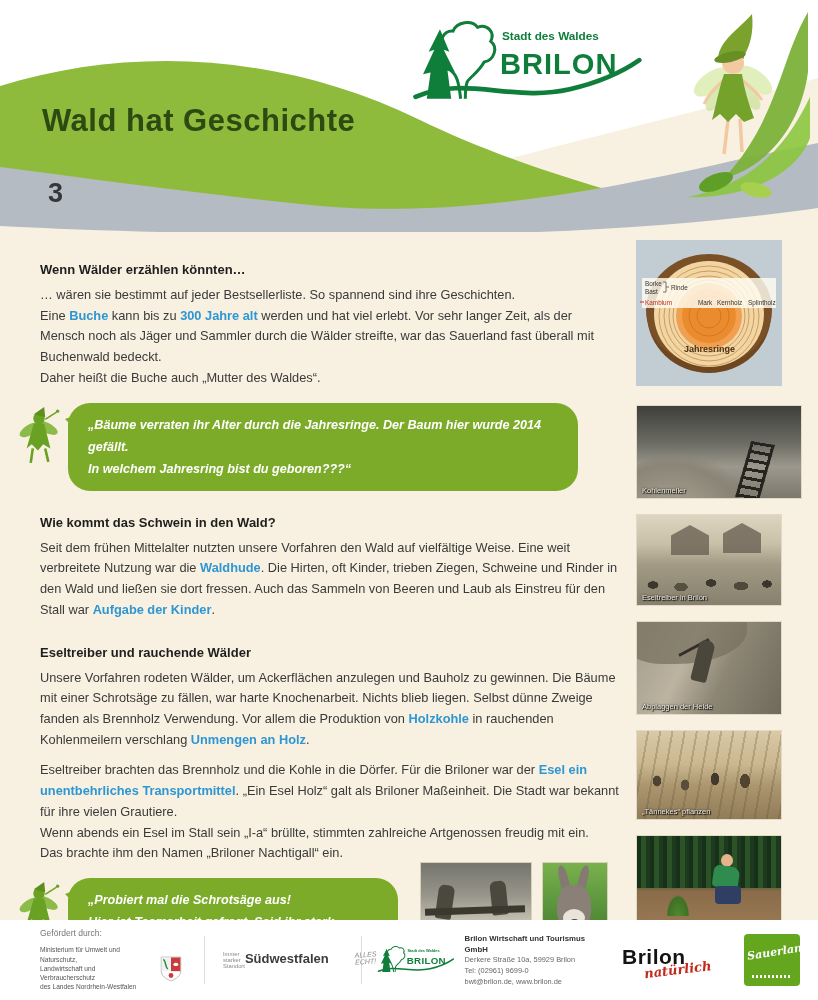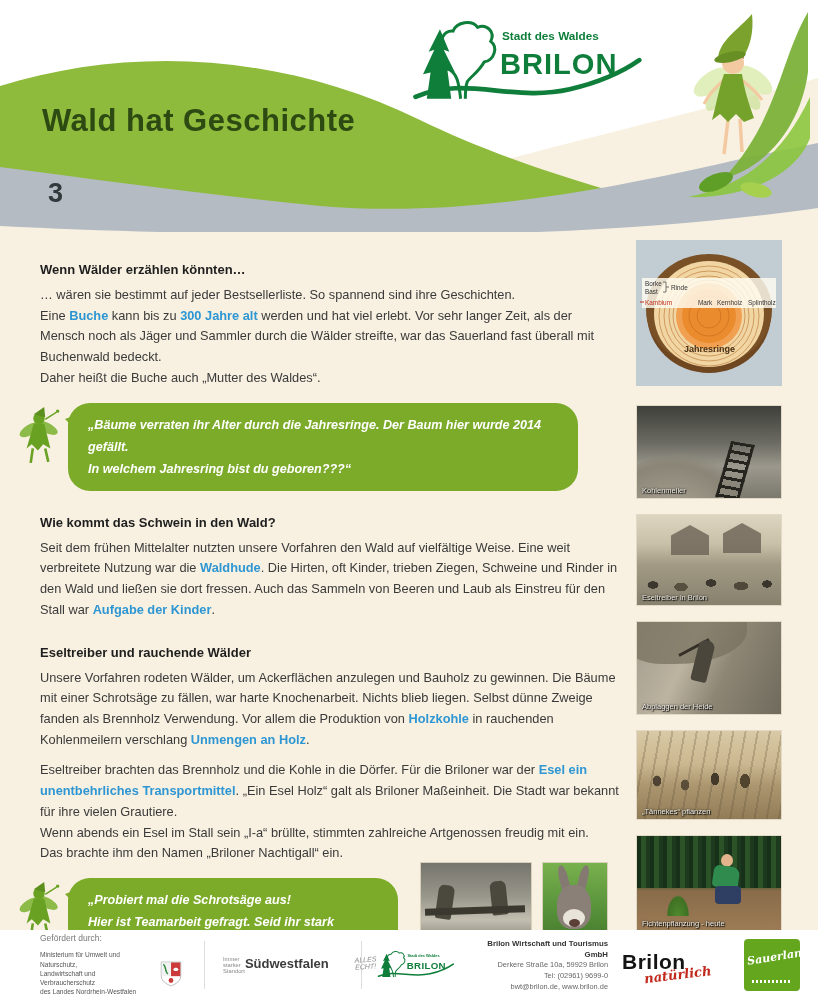--- a/index.html
+++ b/index.html
@@ -46,21 +46,21 @@
   .ph-donkey .ear1{left:16px;transform:rotate(-14deg);}
   .ph-donkey .ear2{left:36px;transform:rotate(14deg);}
   .ph-donkey .muzzle{position:absolute;left:20px;top:46px;width:22px;height:18px;background:#e9e4da;border-radius:50%;}
   .ph-donkey .mouth{position:absolute;left:26px;top:56px;width:11px;height:8px;background:#5c4038;border-radius:50%;}
 
   
   .sidebar{width:146px;display:flex;flex-direction:column;gap:15px;padding-top:2px;}
   .sb-fig{margin:0;position:relative;}
   .art{position:relative;width:144px;overflow:hidden;border:1px solid #e2dac6;}
   .cap{position:absolute;left:5px;bottom:3px;font-size:7.5px;color:#f2efe6;text-shadow:0 0 2px #000,1px 1px 1px #000;}
-  .art-kohlenmeiler{height:92px;background:linear-gradient(180deg,#3f3f3b 0%,#6b6b63 40%,#9c988d 66%,#7b786e 100%);}
+  .art-kohlenmeiler{height:92px;background:linear-gradient(180deg,#3f3f3b 0%,#6b6b63 40%,#9c988d 66%,#7b786e 100%);padding-left:20px;}
   .art-kohlenmeiler .mound{position:absolute;left:-18px;bottom:-26px;width:130px;height:70px;background:radial-gradient(ellipse at 40% 100%,#b0aa9a 0%,#8a8576 60%,transparent 75%);border-radius:50%;}
   .art-kohlenmeiler .ladder{position:absolute;right:34px;bottom:-2px;width:24px;height:58px;transform:rotate(10deg) skewX(-6deg);
     background:repeating-linear-gradient(180deg,#26241f 0 3px,transparent 3px 9px),
     linear-gradient(90deg,#26241f 0 3px,transparent 3px 21px,#26241f 21px 24px);}
   .art-hude{height:90px;background:linear-gradient(180deg,#ddd5c0 0%,#c8c0a8 32%,#a29a84 55%,#86806d 100%);}
   .art-hude .house1,.art-hude .house2{position:absolute;top:10px;width:38px;height:30px;background:#6b6255;clip-path:polygon(0 35%,50% 0,100% 35%,100% 100%,0 100%);opacity:.8;}
   .art-hude .house1{left:34px;}
   .art-hude .house2{left:86px;top:8px;}
   .art-hude .herd{position:absolute;left:0;bottom:8px;width:144px;height:26px;
     background:radial-gradient(ellipse 9px 6px at 16px 14px,#3d382f 60%,transparent 62%),
@@ -81,34 +81,34 @@
     radial-gradient(ellipse 8px 12px at 108px 16px,#51452f 60%,transparent 62%);}
   .art-fichte{height:95px;background:linear-gradient(180deg,#24421f 0%,#2e5428 48%,#8a6b4a 58%,#9c7c55 100%);}
   .art-fichte .trees{position:absolute;left:0;top:0;width:144px;height:52px;background:repeating-linear-gradient(90deg,#17301a 0 4px,#2c5228 4px 9px,#1d3a1e 9px 13px);}
   .art-fichte .person-shirt{position:absolute;left:76px;top:30px;width:26px;height:22px;background:#2f8c4e;border-radius:6px 8px 4px 4px;transform:rotate(8deg);}
   .art-fichte .person-head{position:absolute;left:84px;top:18px;width:12px;height:13px;background:#e4b58c;border-radius:50%;}
   .art-fichte .person-legs{position:absolute;left:78px;top:50px;width:26px;height:18px;background:#2e3f63;border-radius:4px;}
   .art-fichte .sapling{position:absolute;left:28px;top:56px;width:26px;height:24px;
     background:radial-gradient(ellipse at 50% 100%,#4f8a2e 0%,#3f7124 55%,transparent 62%);}
 
   
-  .footer{position:absolute;left:0;bottom:0;width:818px;height:70px;background:#ffffff;
+  .footer{position:absolute;left:0;bottom:0;width:818px;height:80px;background:#ffffff;
     display:flex;align-items:center;padding:0 0 0 40px;box-sizing:border-box;gap:14px;}
   .f-divider{width:1px;height:48px;background:#ddd;flex:0 0 auto;}
   .f-funded{width:150px;}
   .f-funded-label{font-size:8.5px;color:#777;margin-bottom:7px;}
   .f-ministry-row{display:flex;gap:8px;align-items:center;}
   .f-ministry{font-size:6.6px;line-height:1.4;color:#555;white-space:pre-line;width:112px;}
   .f-swf{width:128px;display:flex;gap:4px;align-items:center;}
   .f-swf-text{display:flex;flex-direction:row;}
   .f-swf-top{font-size:5.8px;color:#888;}
   .f-swf-name{font-size:13px;font-weight:bold;color:#3c3c3c;}
   .f-swf-claim{font-size:7px;color:#8a8a8a;font-style:italic;margin-left:26px;transform:rotate(-4deg);}
   .f-brilon{display:flex;gap:10px;align-items:center;width:232px;}
-  .f-contact{font-size:7.4px;line-height:1.45;color:#666;text-align:right;}
+  .f-contact{font-size:7.4px;line-height:1.45;color:#666;}
   .f-contact .company{font-size:7.8px;font-weight:bold;color:#333;}
   .f-nat{width:108px;position:relative;}
   .f-nat-name{font-size:21px;font-weight:800;color:#141414;letter-spacing:.5px;}
   .f-nat-script{font-family:"DejaVu Serif",serif;font-style:italic;font-weight:bold;font-size:13px;
     color:#c2281c;margin:-8px 0 0 22px;transform:rotate(-7deg);}
   .f-sauerland{width:56px;height:52px;background:#64a71f;border-radius:4px;position:relative;flex:0 0 auto;}
   .f-sauerland .script{position:absolute;left:3px;top:12px;width:50px;text-align:center;
     font-family:"DejaVu Serif",serif;font-style:italic;font-weight:bold;font-size:11px;color:#fff;transform:rotate(-9deg);}
   .f-sauerland .strip{position:absolute;left:8px;bottom:8px;width:40px;height:3px;
     background:repeating-linear-gradient(90deg,#fff 0 2px,transparent 2px 4px);}

